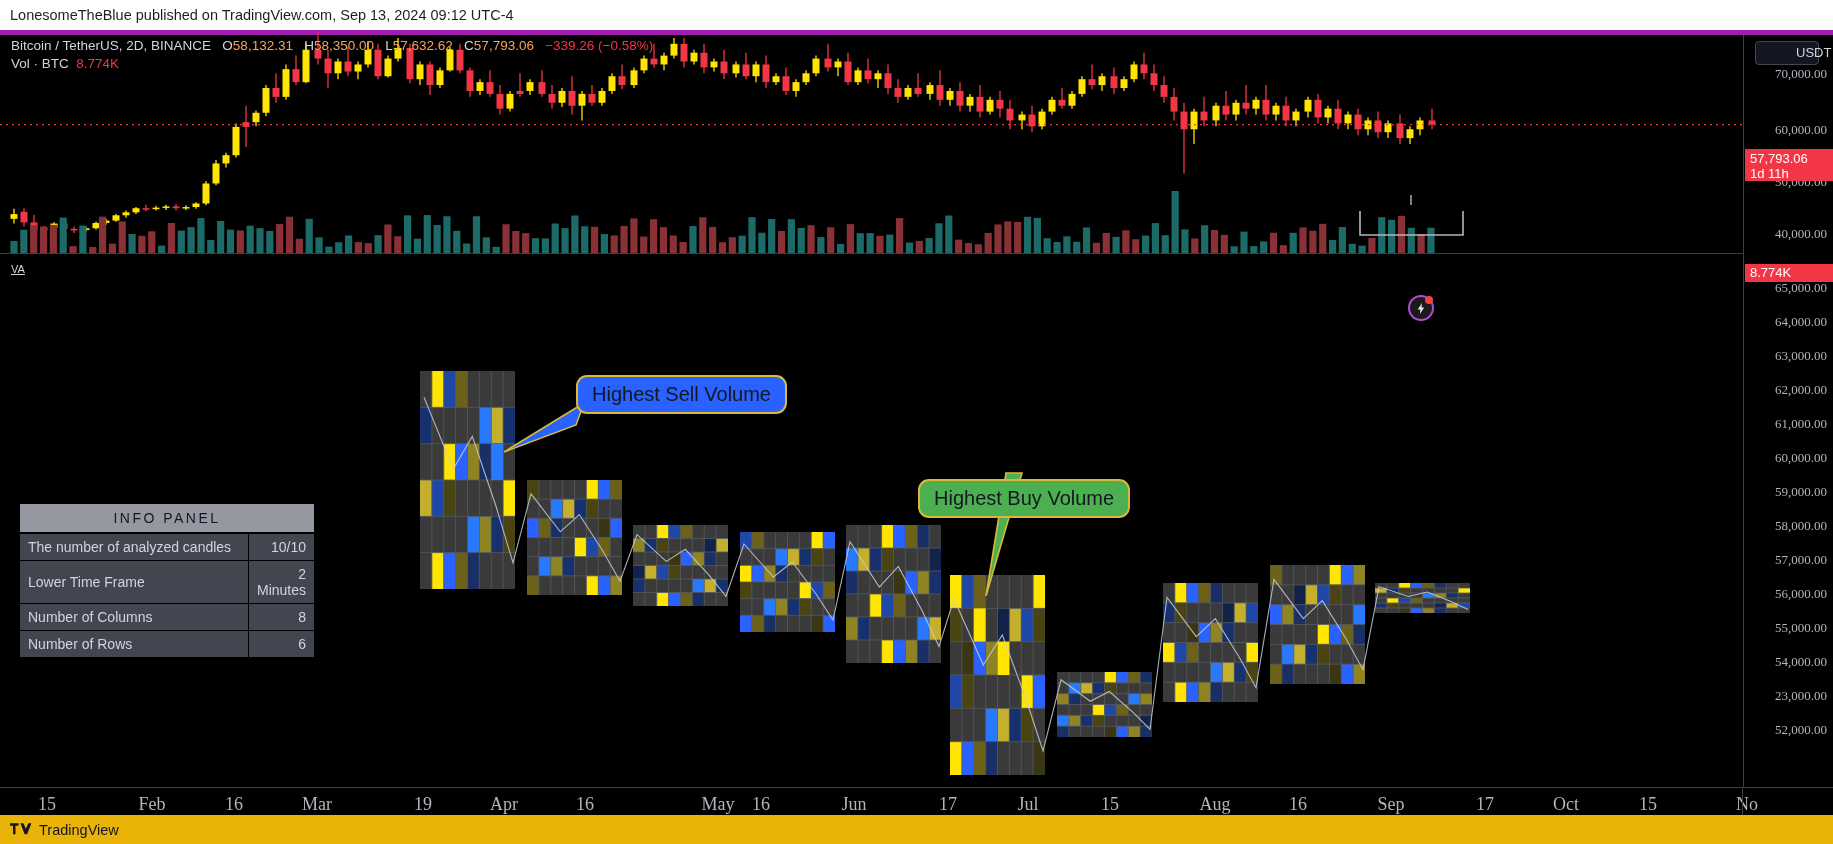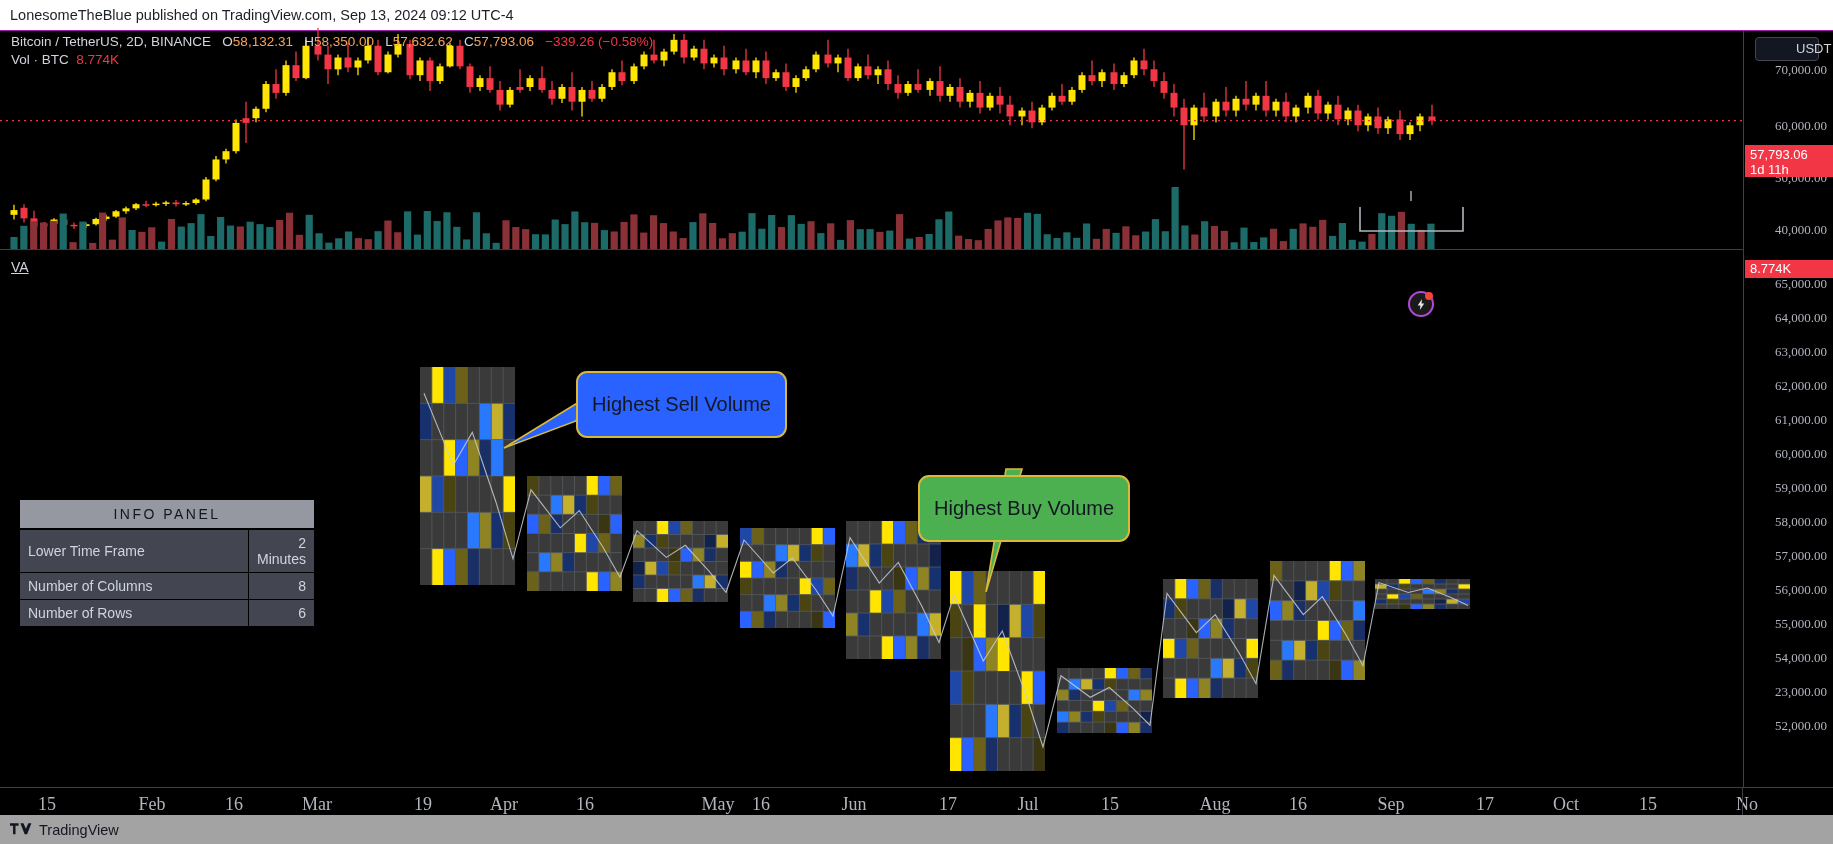--- a/index.html
+++ b/index.html
@@ -16,21 +16,21 @@
     position: absolute; left: 0; top: 0; width: 1833px; height: 30px;
     background: #ffffff; color: #1b2027;
     font-size: 14.5px; line-height: 30px; padding-left: 10px;
     white-space: nowrap;
   }
 
   
   .chart-frame {
     position: absolute; left: 0; top: 30px; width: 1833px; height: 785px;
     background: #000000;
-    border-top: 1px solid #a21caf;
+    border-top: 5px solid #a21caf;
   }
 
   
   .price-scale {
     position: absolute; right: 0; top: 0; width: 90px; height: 785px;
     background: #000000;
     border-left: 1px solid #3c4043;
   }
   .price-scale .tick {
     position: absolute; right: 6px; color: #b2b5be;
@@ -64,21 +64,21 @@
   .legend-main .ohlc-l { color: #d1d4dc; }
   .legend-main .ohlc-v { color: #f7a35c; }
   .legend-main .neg { color: #f23645; }
   .legend-vol {
     position: absolute; left: 11px; top: 21px;
     color: #d1d4dc; font-size: 13.5px; white-space: nowrap;
   }
   .legend-vol .val { color: #f23645; }
   .legend-va {
     position: absolute; left: 11px; top: 228px;
-    color: #d1d4dc; font-size: 14px; text-decoration: underline;
+    color: #d1d4dc; font-size: 11px; text-decoration: underline;
   }
 
   
   .pane-price { position: absolute; left: 0; top: 0; width: 1743px; height: 218px; }
   .pane-sep   { position: absolute; left: 0; top: 218px; width: 1743px; height: 1px; background:#3c4043; }
   .pane-va    { position: absolute; left: 0; top: 219px; width: 1743px; height: 526px; }
 
   svg.layer { position: absolute; left: 0; top: 0; overflow: visible; }
 
   
@@ -110,42 +110,42 @@
   .info-panel td {
     background: #434651; color: #d1d4dc; font-size: 14px;
     padding: 5px 8px; border: 1px solid #000;
   }
   .info-panel td.k { text-align: left; width: 233px; }
   .info-panel td.v { text-align: right; }
 
   
   .callout {
     position: absolute; border: 2px solid #d9b93a; border-radius: 11px;
-    padding: 20px 14px; font-size: 20px; color: #131722;
+    padding: 6px 14px; font-size: 20px; color: #131722;
     white-space: nowrap; font-family: "Liberation Sans", sans-serif;
   }
   .callout.sell { background: #2962ff; color:#131722; }
   .callout.buy  { background: #4caf50; color:#131722; }
 
   
   .bolt {
     position: absolute; width: 26px; height: 26px; border-radius: 50%;
     border: 2px solid #b14ad8; background: #1a1a1a;
     display: flex; align-items: center; justify-content: center;
     color: #e5e5e5; font-size: 15px; line-height: 1;
   }
   .bolt .dot {
     position: absolute; right: -1px; top: -1px; width: 8px; height: 8px;
     border-radius: 50%; background: #f2453d;
   }
 
   
   .footer {
     position: absolute; left: 0; bottom: 0; width: 1833px; height: 29px;
-    background: #a3a3a3; color: #131722; font-size: 14.5px;
+    background: #eab308; color: #131722; font-size: 14.5px;
     display: flex; align-items: center; padding-left: 10px; gap: 7px;
   }
   .footer .tvlogo { display:flex; align-items:center; }
 </style>
 </head>
 <body>
 
 <div id="root">
 
   <div class="published">LonesomeTheBlue published on TradingView.com, Sep 13, 2024 09:12 UTC-4</div>
@@ -996,20 +996,24 @@
         </svg>
     </div>
 
     <div class="legend-va">VA</div>
 
     <div class="info-panel">
       <div class="ip-title">INFO PANEL</div>
       <table>
         <tbody>
           <tr>
+            <td class="k">The number of analyzed candles</td>
+            <td class="v">10/10</td>
+          </tr>
+          <tr>
             <td class="k">Lower Time Frame</td>
             <td class="v">2 Minutes</td>
           </tr>
           <tr>
             <td class="k">Number of Columns</td>
             <td class="v">8</td>
           </tr>
           <tr>
             <td class="k">Number of Rows</td>
             <td class="v">6</td>

